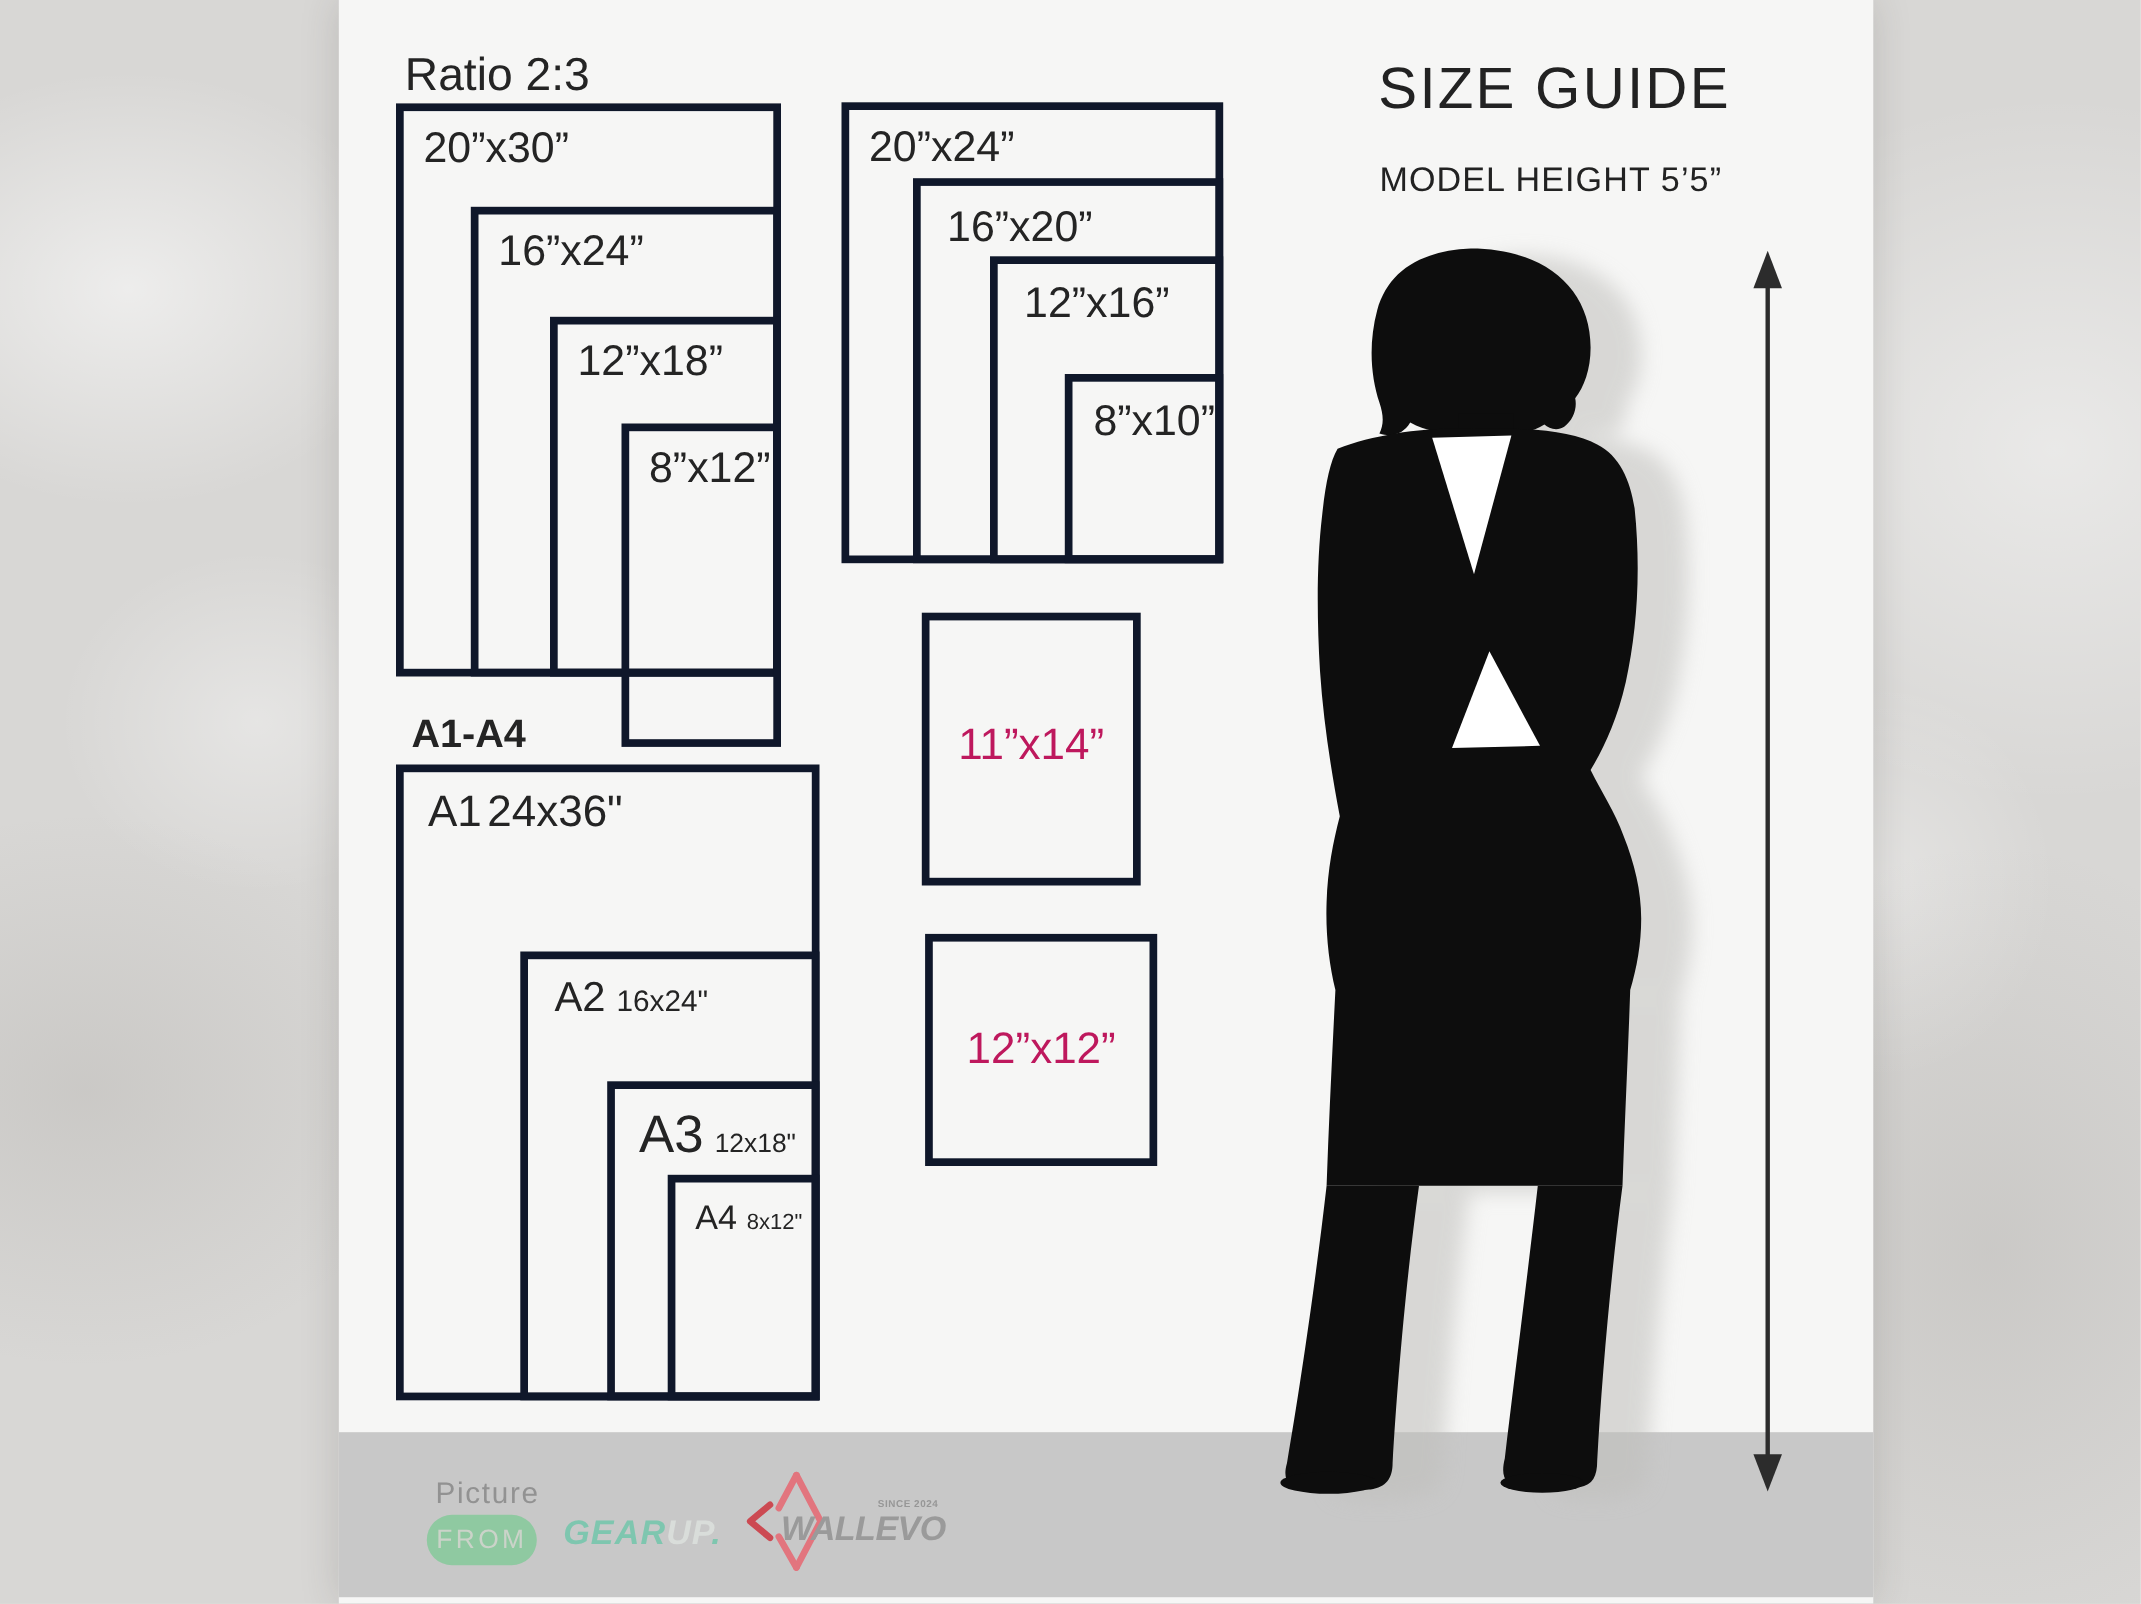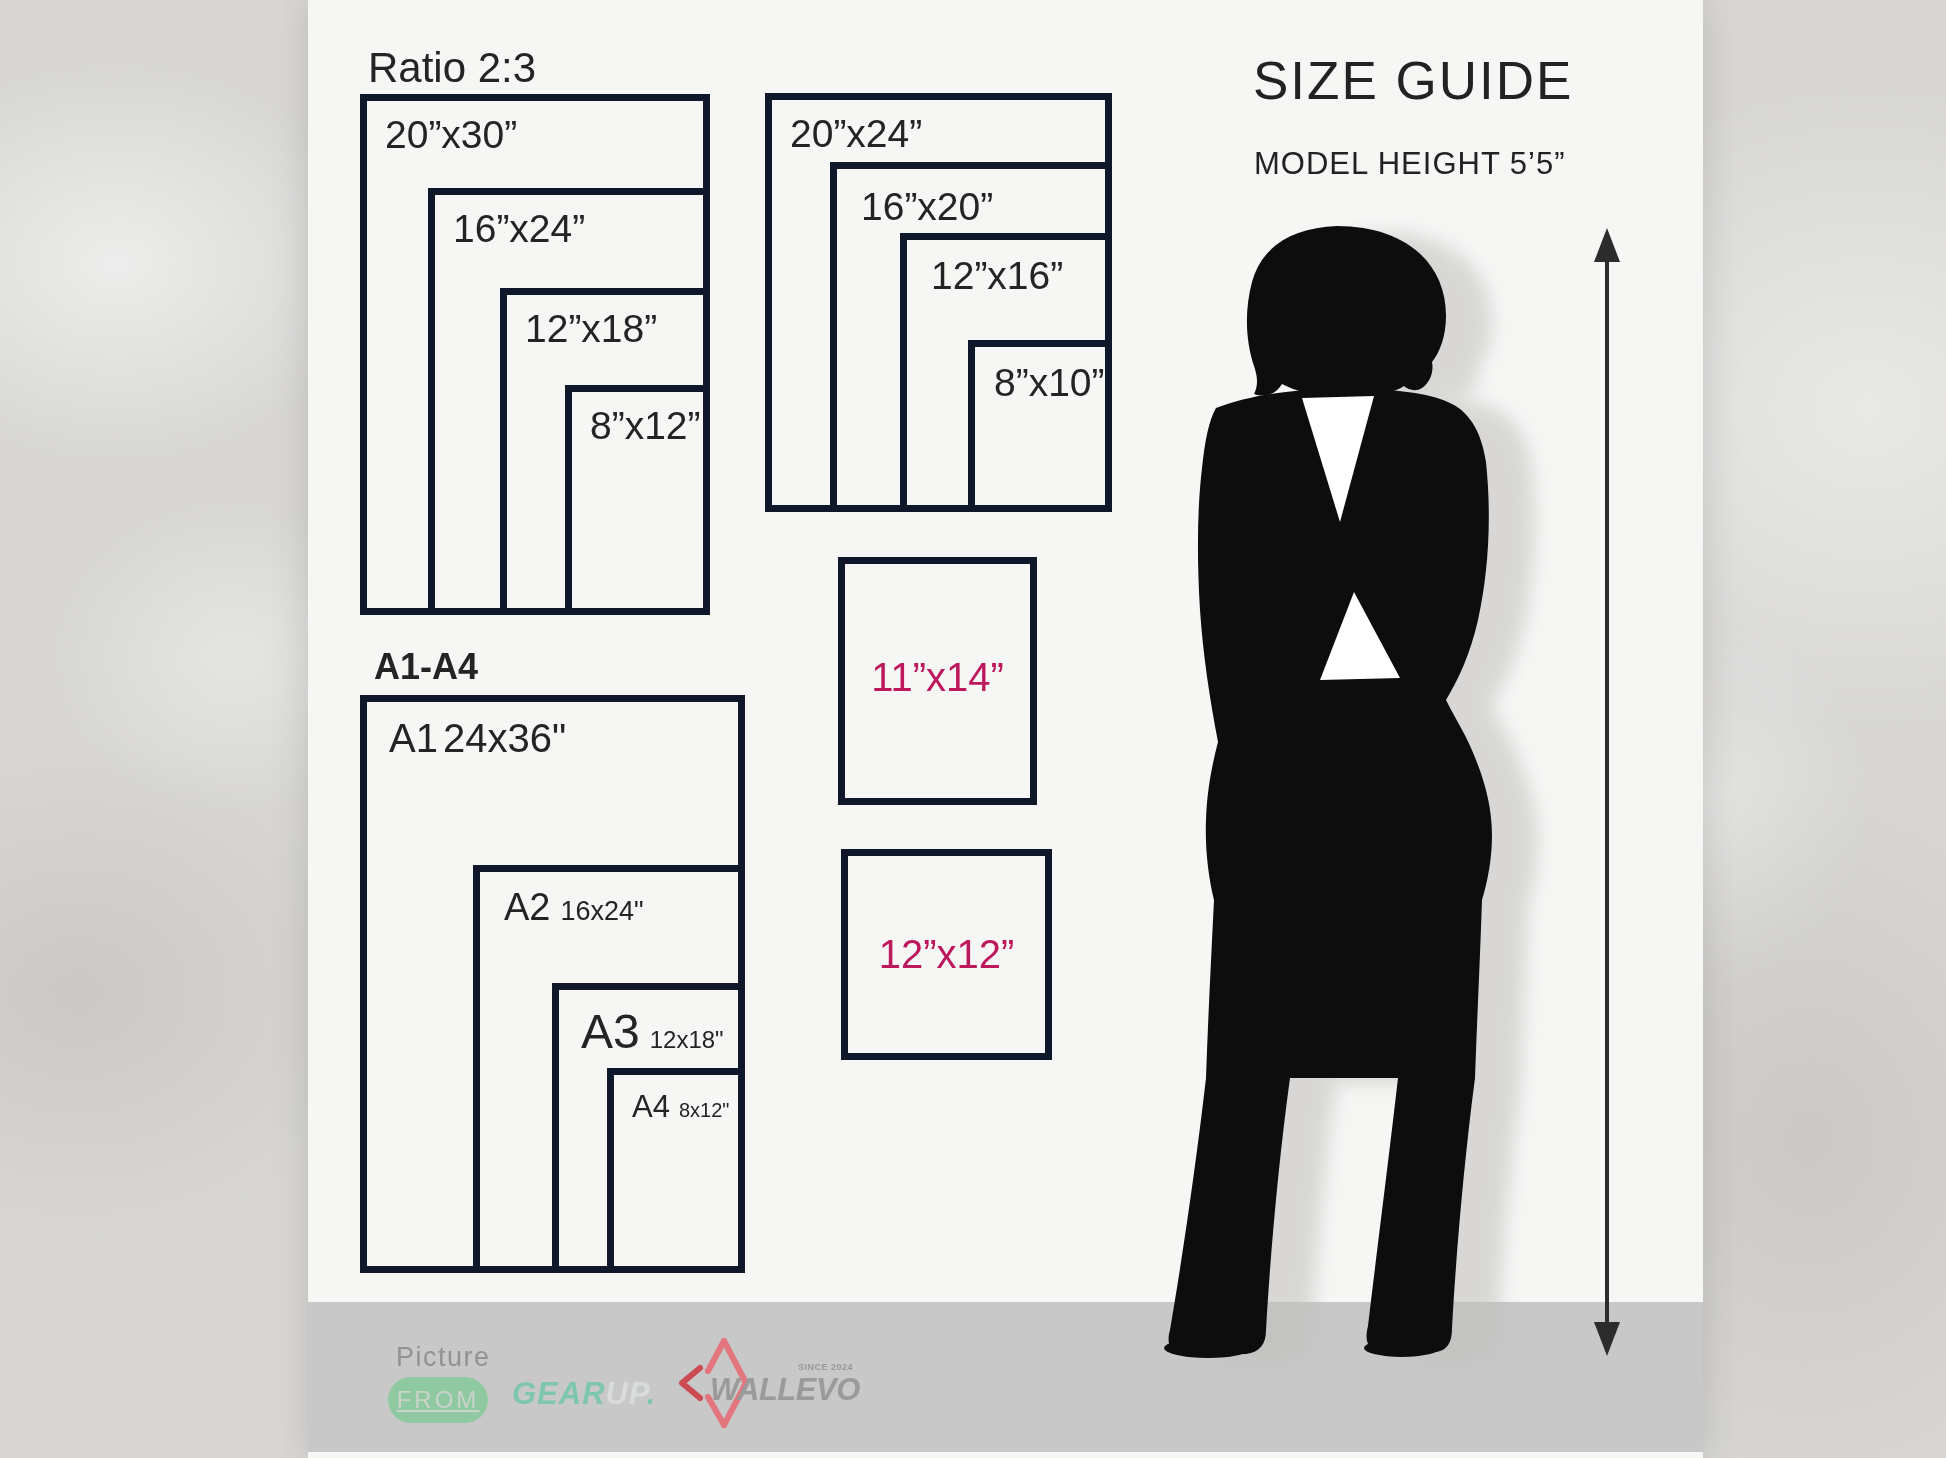--- a/index.html
+++ b/index.html
@@ -28,21 +28,21 @@
   .aname3{font-size:48px;} .adim3{font-size:24px;margin-left:10px;}
   .aname4{font-size:31px;} .adim4{font-size:20px;margin-left:9px;}
   
   .title{position:absolute;left:945px;top:50px;font-size:53px;letter-spacing:2px;color:#222;white-space:nowrap;}
   .subtitle{position:absolute;left:946px;top:146px;font-size:31px;letter-spacing:1px;color:#222;white-space:nowrap;}
   
   .band{position:absolute;left:0;top:1302px;width:1395px;height:150px;background:#c8c8c8;}
   .picture-txt{position:absolute;left:88px;top:1342px;font-size:27px;letter-spacing:1.5px;color:#929292;}
   .from-pill{position:absolute;left:80px;top:1377px;width:100px;height:46px;border-radius:24px;
     background:#8fc9a1;display:flex;align-items:center;justify-content:center;}
-  .from-txt{font-size:24px;letter-spacing:3px;color:#cbd3c9;font-weight:400;text-decoration:underline;}
+  .from-txt{font-size:24px;letter-spacing:3px;color:#cbd3c9;font-weight:400;}
   .gearup{position:absolute;left:204px;top:1376px;font-size:31px;font-weight:800;font-style:italic;
     letter-spacing:1px;white-space:nowrap;}
   .gear-a{color:#7ec6af;} .gear-b{color:#d9ddda;} .gear-c{color:#7ec6af;}
   .wallevo{position:absolute;left:402px;top:1372px;font-size:31px;font-weight:800;font-style:italic;
     color:#9a9a9a;letter-spacing:-0.5px;white-space:nowrap;}
   .since{position:absolute;left:490px;top:1362px;font-size:9px;font-weight:700;color:#979797;
     letter-spacing:.5px;white-space:nowrap;}
   .figsvg{position:absolute;left:0;top:0;width:1395px;height:1458px;}
   .diamond-svg{position:absolute;left:366px;top:1334px;width:92px;height:100px;}
 </style>
@@ -55,21 +55,21 @@
     <div class="glabel" style="left:60px;top:44px;">Ratio 2:3</div>
     <div class="szbox" style="left:52px;top:94px;width:350px;height:521px;">
       <span class="szlabel">20”x30”</span>
     </div>
     <div class="szbox" style="left:120px;top:188px;width:282px;height:427px;">
       <span class="szlabel">16”x24”</span>
     </div>
     <div class="szbox" style="left:192px;top:288px;width:210px;height:327px;">
       <span class="szlabel">12”x18”</span>
     </div>
-    <div class="szbox" style="left:257px;top:385px;width:145px;height:230px;">
+    <div class="szbox" style="left:257px;top:385px;width:145px;height:294px;">
       <span class="szlabel">8”x12”</span>
     </div>
 
     <div class="szbox" style="left:457px;top:93px;width:347px;height:419px;">
       <span class="szlabel">20”x24”</span>
     </div>
     <div class="szbox" style="left:522px;top:162px;width:282px;height:350px;">
       <span class="szlabel" style="left:24px;top:16px;">16”x20”</span>
     </div>
     <div class="szbox" style="left:592px;top:233px;width:212px;height:279px;">

